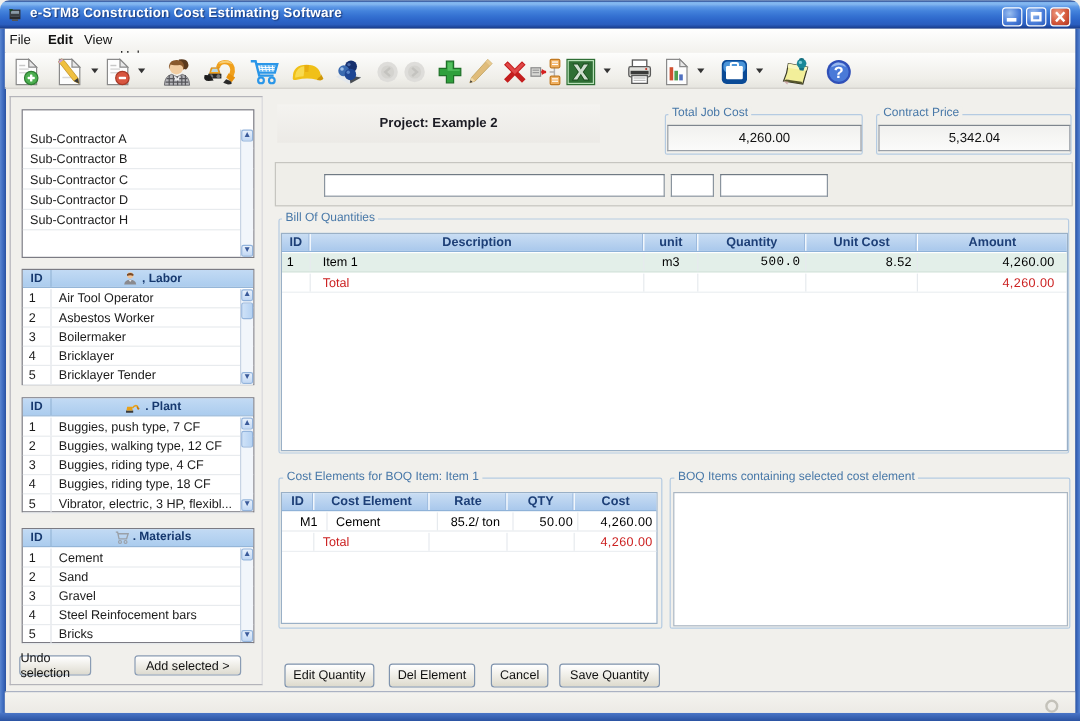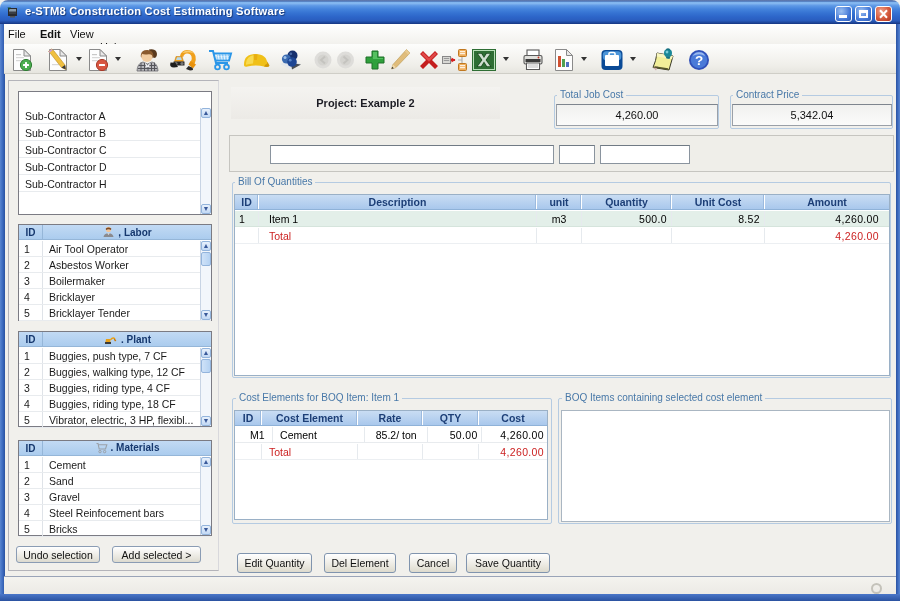--- a/index.html
+++ b/index.html
@@ -411,21 +411,21 @@
     <div class="lrow" style="top:80px;">
         <div class="idcell">5</div>
         <div class="namecell">Bricks</div>
       </div>
     <div class="vsb" style="right:0;top:16px;bottom:0;">
       <div class="sbb" style="top:0;">▲</div>
       <div class="sbb" style="bottom:0;">▼</div>
     </div>
   </div>
 
-  <div class="abs sidebtn" style="left:16px;top:546px;width:84px;">Undo selection</div>
+  <div class="abs sidebtn" style="left:16px;top:546px;width:60px;">Undo selection</div>
   <div class="abs sidebtn" style="left:112px;top:546px;width:89px;">Add selected &gt;</div>
 
   <div class="abs" id="banner">Project: Example 2</div>
 
   <div class="abs fieldset" style="left:554px;top:95px;width:165px;height:34px;"></div>
   <div class="abs fslabel" style="left:557px;top:89px;">Total Job Cost</div>
   <div class="abs sunken" style="left:556px;top:104px;width:162px;height:22px;">4,260.00</div>
 
   <div class="abs fieldset" style="left:730px;top:95px;width:163px;height:34px;"></div>
   <div class="abs fslabel" style="left:733px;top:89px;">Contract Price</div>
@@ -444,21 +444,21 @@
       <div class="th" style="width:278px;">Description</div>
       <div class="th" style="width:45px;">unit</div>
       <div class="th" style="width:90px;">Quantity</div>
       <div class="th" style="width:93px;">Unit Cost</div>
       <div class="th" style="width:124px;box-shadow:none;border-right:none;">Amount</div>
     </div>
     <div class="drow" style="top:16px;height:16px;background:#e3efe9;border-bottom:1px solid #d5e4dc;">
       <div class="dc" style="width:24px;padding-left:4px;">1</div>
       <div class="dc" style="width:278px;padding-left:10px;">Item 1</div>
       <div class="dc" style="width:45px;justify-content:center;">m3</div>
-      <div class="dc num" style="width:90px;padding-right:4px;">500.0</div>
+      <div class="dc num" style="width:90px;padding-right:4px;font-family:Liberation Mono, monospace;">500.0</div>
       <div class="dc num" style="width:93px;padding-right:4px;">8.52</div>
       <div class="dc num" style="width:124px;padding-right:10px;border-right:none;">4,260.00</div>
     </div>
     <div class="drow" style="top:33px;height:16px;border-bottom:1px solid #eceff2;">
       <div class="dc" style="width:24px;"></div>
       <div class="dc red" style="width:278px;padding-left:10px;">Total</div>
       <div class="dc" style="width:45px;"></div>
       <div class="dc" style="width:90px;"></div>
       <div class="dc" style="width:93px;"></div>
       <div class="dc num red" style="width:124px;padding-right:10px;border-right:none;">4,260.00</div>

